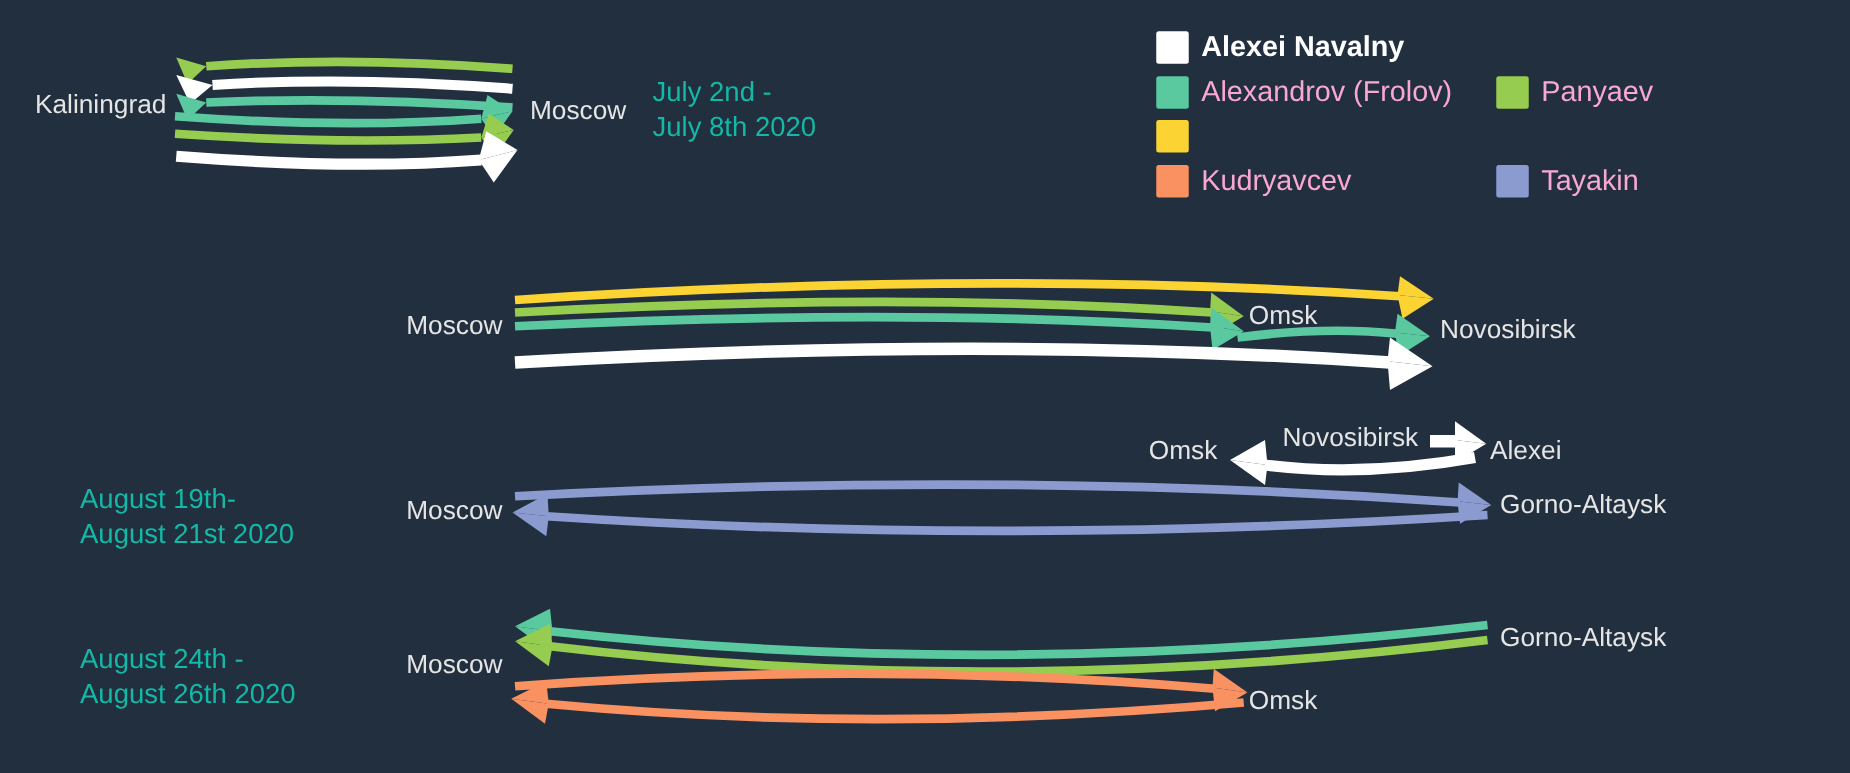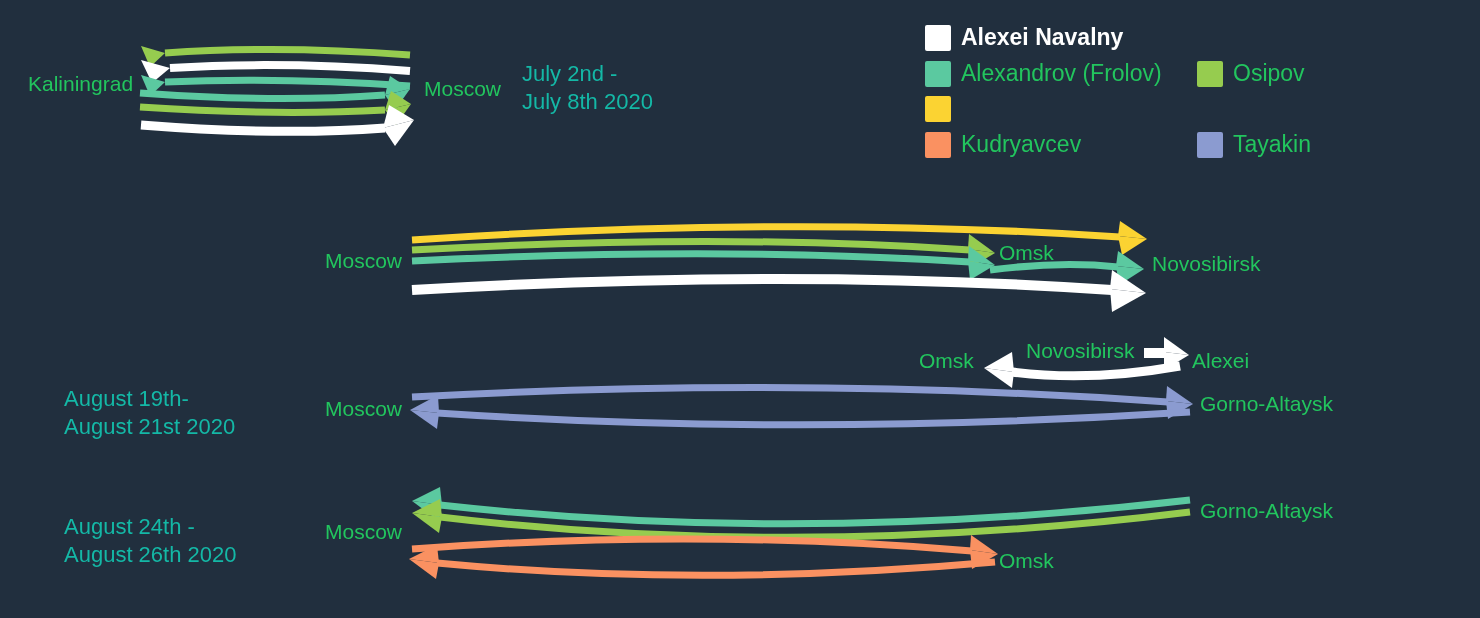--- a/index.html
+++ b/index.html
@@ -16,21 +16,21 @@
     font-family: "Liberation Sans", sans-serif;
   }
   svg.routes {
     position: absolute;
     left: 0; top: 0;
     width: 1480px;
     height: 618px;
   }
   .city-label {
     position: absolute;
-    color: #22c55e;
+    color: #e5e5e5;
     font-size: 21px;
     font-family: "Liberation Sans", sans-serif;
     white-space: nowrap;
     line-height: 1;
   }
   .date-label {
     position: absolute;
     color: #14b8a6;
     font-size: 22px;
     font-family: "Liberation Sans", sans-serif;
@@ -54,21 +54,21 @@
   }
   .legend-item.col1 { width: 272px; text-align: center; }
   .swatch {
     width: 26px;
     height: 26px;
     flex: 0 0 26px;
     margin-right: 10px;
     border-radius: 2px;
   }
   .legend-text {
-    color: #22c55e;
+    color: #f9a8d4;
     font-size: 23px;
     white-space: nowrap;
   }
   .legend-text.primary {
     color: #ffffff;
     font-weight: bold;
   }
 </style>
 </head>
 <body>
@@ -234,21 +234,21 @@
       </div>
     </div>
 
     <div class="legend-row">
       <div class="legend-item col1">
         <span class="swatch" style="background:#5bc9a0;"></span>
         <span class="legend-text">Alexandrov (Frolov)</span>
       </div>
       <div class="legend-item">
         <span class="swatch" style="background:#96cc4f;"></span>
-        <span class="legend-text">Osipov</span>
+        <span class="legend-text">Panyaev</span>
       </div>
     </div>
 
     <div class="legend-row">
       <div class="legend-item">
         <span class="swatch" style="background:#fbd332;"></span>
       </div>
     </div>
 
     <div class="legend-row">

